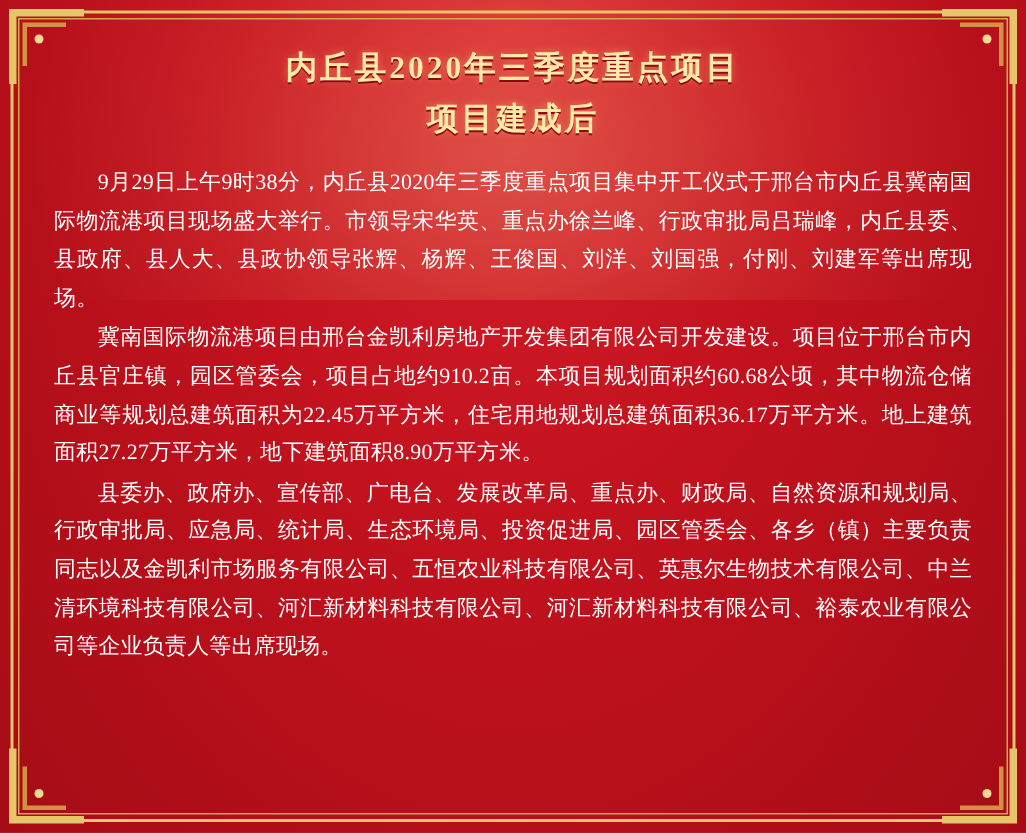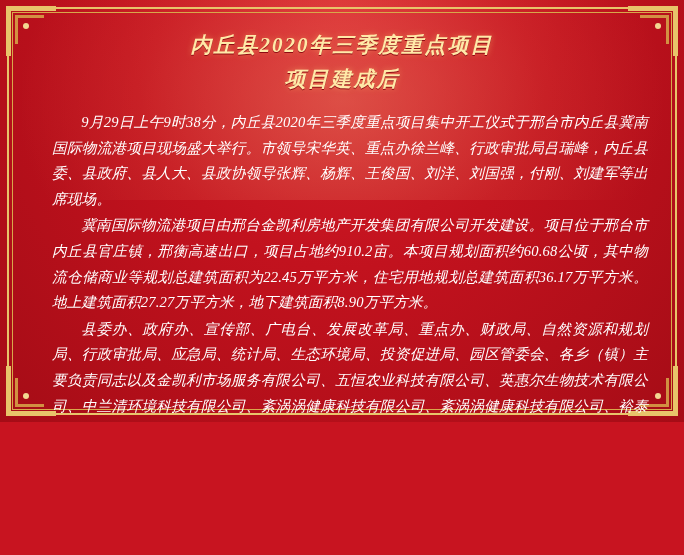--- a/index.html
+++ b/index.html
@@ -10,26 +10,25 @@
     width: 684px;
     height: 555px;
     overflow: hidden;
     font-family: "Liberation Serif", "DejaVu Serif", serif;
     background: #c81420;
   }
 
   .poster {
     position: relative;
     width: 684px;
-    height: 422px;
+    height: 555px;
     box-sizing: border-box;
     background:
       radial-gradient(ellipse at 50% 0%, #d8212c 0%, #c2121e 45%, #a50c16 100%);
     overflow: hidden;
-    font-style: italic;
   }
 
   
   .frame-outer {
     position: absolute;
     left: 7px;
     top: 7px;
     right: 7px;
     bottom: 7px;
     border: 2px solid #e8c46a;
@@ -96,21 +95,21 @@
   .body-text {
     color: #ffffff;
     font-size: 14.6px;
     line-height: 25.6px;
     letter-spacing: .2px;
     text-align: justify;
     text-justify: inter-ideograph;
   }
   .para {
     text-indent: 2em;
-    margin: 0 0 1px 16px;
+    margin: 0 0 1px 0;
   }
 </style>
 </head>
 <body>
 
 <div class="poster">
 
   <div class="glow"></div>
 
   <div class="frame-outer"></div>
@@ -147,18 +146,18 @@
 
   <div class="content">
 
     <div class="title-block">
       <div class="title-line">内丘县2020年三季度重点项目</div>
       <div class="title-line">项目建成后</div>
     </div>
 
     <div class="body-text">
       <p class="para">9月29日上午9时38分，内丘县2020年三季度重点项目集中开工仪式于邢台市内丘县冀南国际物流港项目现场盛大举行。市领导宋华英、重点办徐兰峰、行政审批局吕瑞峰，内丘县委、县政府、县人大、县政协领导张辉、杨辉、王俊国、刘洋、刘国强，付刚、刘建军等出席现场。</p>
-      <p class="para">冀南国际物流港项目由邢台金凯利房地产开发集团有限公司开发建设。项目位于邢台市内丘县官庄镇，邢衡高速出口，项目占地约910.2亩。本项目规划面积约60.68公顷，其中物流仓储商业等规划总建筑面积为22.45万平方米，住宅用地规划总建筑面积36.17万平方米。地上建筑面积27.27万平方米，地下建筑面积8.90万平方米。</p>
-      <p class="para">县委办、政府办、宣传部、广电台、发展改革局、重点办、财政局、自然资源和规划局、行政审批局、应急局、统计局、生态环境局、投资促进局、园区管委会、各乡（镇）主要负责同志以及金凯利市场服务有限公司、五恒农业科技有限公司、英惠尔生物技术有限公司、中兰清环境科技有限公司、紊涡涡健康科技有限公司、紊涡涡健康科技有限公司、裕泰农业有限公司等企业负责人等出席现场。</p>
+      <p class="para">冀南国际物流港项目由邢台金凯利房地产开发集团有限公司开发建设。项目位于邢台市内丘县官庄镇，园区管委会，项目占地约910.2亩。本项目规划面积约60.68公顷，其中物流仓储商业等规划总建筑面积为22.45万平方米，住宅用地规划总建筑面积36.17万平方米。地上建筑面积27.27万平方米，地下建筑面积8.90万平方米。</p>
+      <p class="para">县委办、政府办、宣传部、广电台、发展改革局、重点办、财政局、自然资源和规划局、行政审批局、应急局、统计局、生态环境局、投资促进局、园区管委会、各乡（镇）主要负责同志以及金凯利市场服务有限公司、五恒农业科技有限公司、英惠尔生物技术有限公司、中兰清环境科技有限公司、河汇新材料科技有限公司、河汇新材料科技有限公司、裕泰农业有限公司等企业负责人等出席现场。</p>
     </div>
 
   </div>
 </div>
 
 </body></html>

